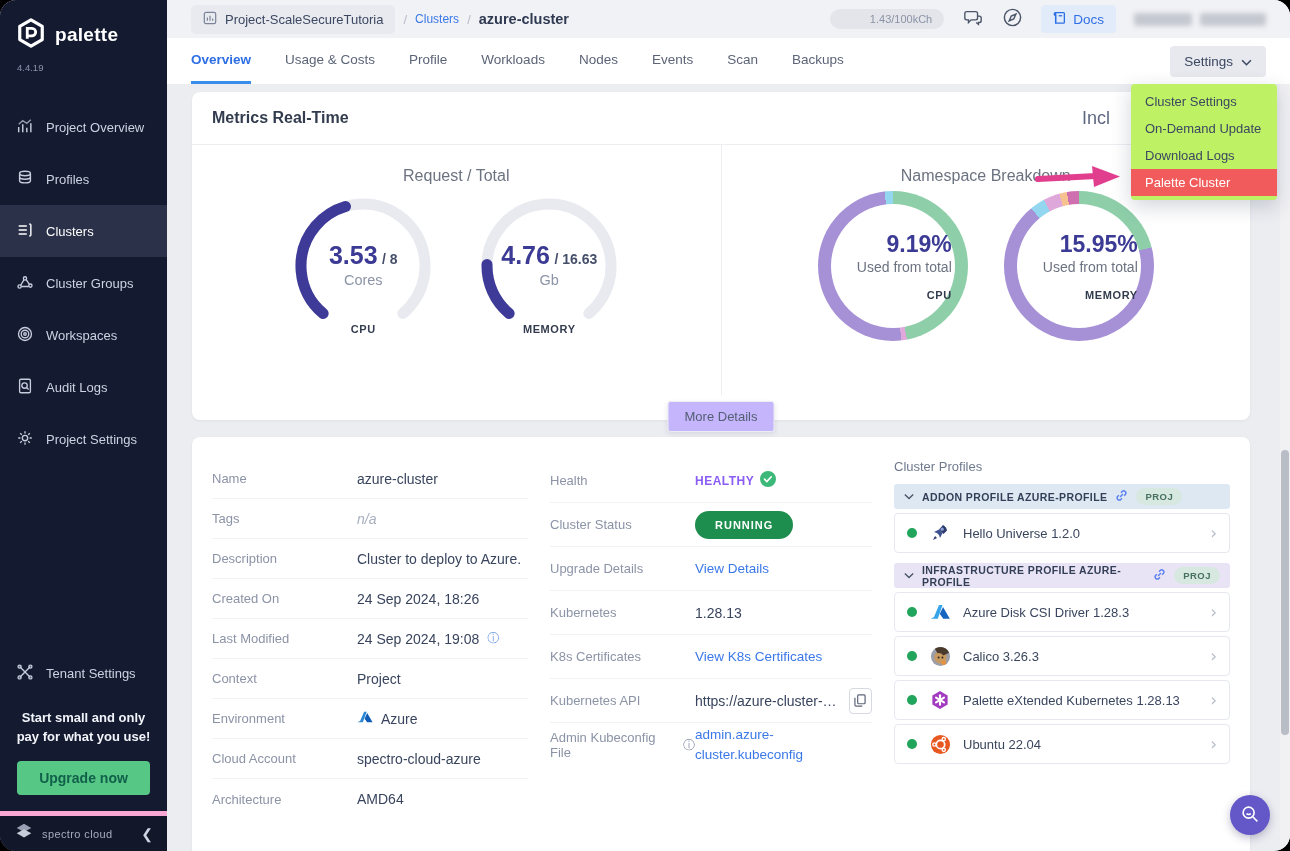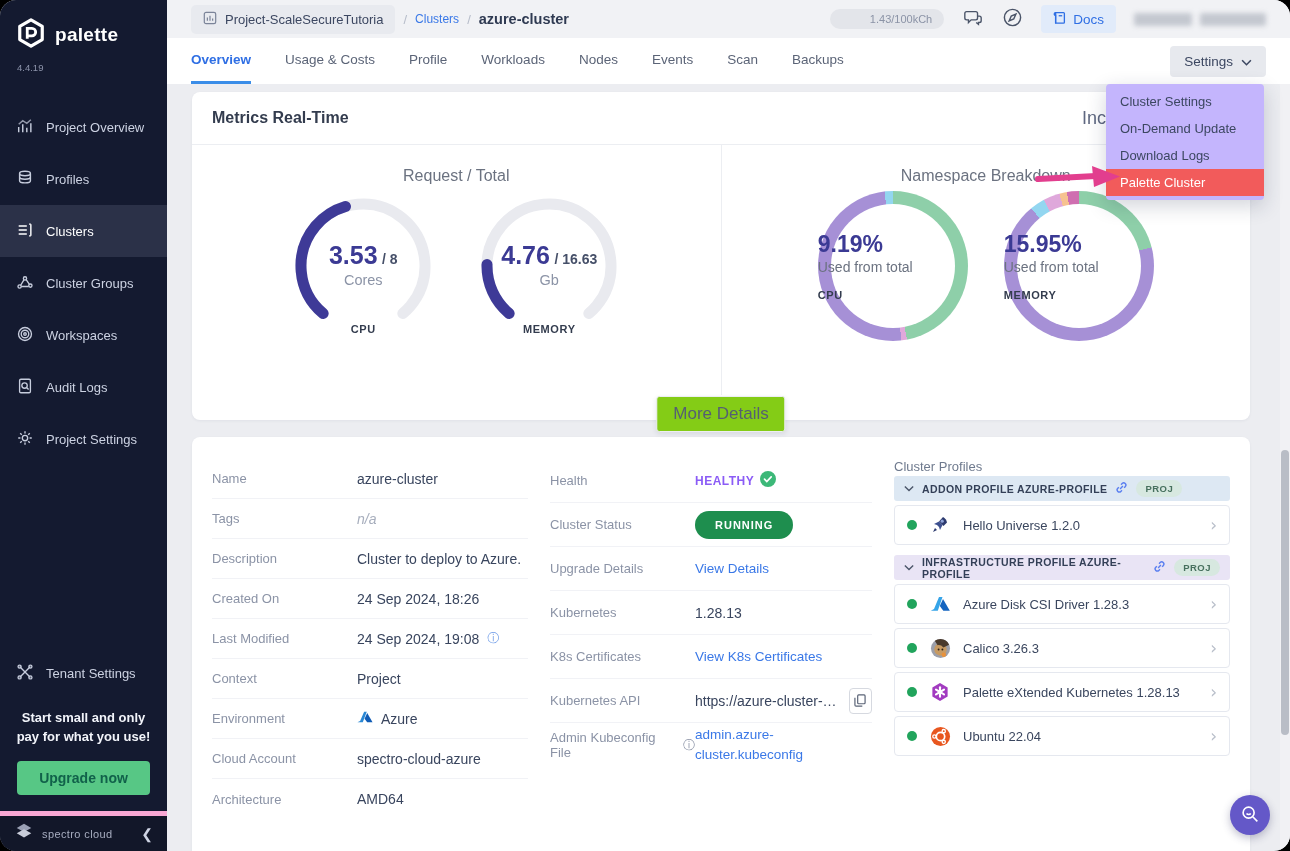--- a/index.html
+++ b/index.html
@@ -60,25 +60,25 @@
   .charts-row { display:flex; gap:36px; }
   .chartbox { position:relative; width:150px; height:150px; }
   .gauge-arc, .gauge-arc svg { position:absolute; inset:0; }
   .gauge-center { position:absolute; left:0; right:0; top:50px; text-align:center; }
   .g-value { font-size:25px; font-weight:700; color:#3b3a94; }
   .g-total { font-size:14px; font-weight:600; color:#454f68; }
   .g-unit { font-size:14.5px; color:#8b93a6; margin-top:2px; }
   .chart-label { position:absolute; left:0; right:0; bottom:6px; text-align:center; font-size:11px; font-weight:700; color:#333c4e; letter-spacing:.6px; }
   .donut { position:absolute; inset:0; border-radius:50%; }
   .donut-hole { position:absolute; left:13px; top:13px; width:124px; height:124px; border-radius:50%; background:#fff; }
-  .donut-center { position:absolute; left:0; right:0; top:40px; text-align:left; }
+  .donut-center { position:absolute; left:0; right:16px; top:40px; text-align:right; }
   .d-percent { font-size:23px; font-weight:700; color:#3b3a94; }
   .d-sub { font-size:14px; color:#6b7280; margin-top:1px; }
   .d-label { font-size:11px; font-weight:700; color:#333c4e; letter-spacing:.6px; margin-top:14px; }
-  .more-details { position:absolute; left:50%; bottom:-12px; transform:translateX(-50%); background:#84cc16; border:1px solid #edeef2; box-shadow:0 2px 5px rgba(40,50,80,.10); border-radius:3px; padding:7px 16px; font-size:17px; color:#555f73; cursor:pointer; font-family:inherit; }
+  .more-details { position:absolute; left:50%; bottom:-12px; transform:translateX(-50%); background:#c4b5fd; border:1px solid #edeef2; box-shadow:0 2px 5px rgba(40,50,80,.10); border-radius:3px; padding:7px 16px; font-size:13px; color:#555f73; cursor:pointer; font-family:inherit; }
 
   
   .details-card { margin-top:17px; height:430px; padding:22px 20px; display:flex; gap:22px; }
   .dcol { width:316px; flex:0 0 316px; }
   .dcol.mid { width:322px; flex:0 0 322px; }
   .drow { display:flex; align-items:center; min-height:40px; border-bottom:1px solid #f1f2f6; padding:2px 0; }
   .dcol.mid .drow { min-height:44px; }
   .drow:last-child { border-bottom:none; }
   .dlabel { flex:0 0 145px; font-size:13px; color:#8b93a6; display:flex; align-items:center; gap:5px; }
   .dvalue { font-size:14px; color:#39455e; display:flex; align-items:center; gap:8px; min-width:0; }
@@ -88,36 +88,36 @@
   .running-pill { background:#1e8e4e; color:#fff; font-size:11px; font-weight:700; letter-spacing:1px; border-radius:16px; padding:8px 20px; border:none; cursor:default; font-family:inherit; }
   .port-chip { background:#f1effa; color:#3f74e0; border-radius:3px; padding:2px 6px; font-size:13px; cursor:pointer; }
   .truncate { max-width:170px; overflow:hidden; text-overflow:ellipsis; white-space:nowrap; }
   .copy-btn { width:26px; height:26px; border:1px solid #d6d9e0; border-radius:4px; background:#fff; display:flex; align-items:center; justify-content:center; cursor:pointer; }
   .kubeconfig { max-width:140px; line-height:1.5; }
   .info-i { font-family:"DejaVu Sans",sans-serif; font-size:12px; color:#8b93a6; }
   .info-i.blue { color:#6f9ce8; }
 
   
   .profiles { flex:1; min-width:0; }
-  .profiles-title { font-size:13px; color:#6f7a8e; margin-bottom:2px; }
+  .profiles-title { font-size:13px; color:#6f7a8e; margin-bottom:10px; }
   .pgroup { margin-bottom:10px; }
   .pgroup-head { height:25px; display:flex; align-items:center; gap:8px; padding:0 10px; border-radius:3px; }
   .pgroup-head.addon { background:#dde8f3; }
   .pgroup-head.infra { background:#e9e4f5; }
   .pgroup-chevron { font-size:10px; color:#4a5468; }
   .pgroup-name { font-size:10.5px; font-weight:700; color:#333f57; letter-spacing:.4px; }
   .proj-badge { background:#d7e8e0; color:#47705e; font-size:9.5px; font-weight:700; padding:3px 9px; border-radius:9px; letter-spacing:.5px; }
   .prow { display:flex; align-items:center; gap:12px; height:40px; margin-top:4px; padding:0 12px; background:#fff; border:1px solid #e5e8ef; border-radius:4px; cursor:pointer; }
   .pdot { width:10px; height:10px; border-radius:50%; background:#21a45c; flex:0 0 10px; }
   .picon { width:22px; height:22px; flex:0 0 22px; display:flex; align-items:center; justify-content:center; }
   .pname { font-size:13px; color:#3a465e; flex:1; }
   .pchev { color:#b9bfca; font-size:17px; font-family:"DejaVu Sans",sans-serif; }
 
   
-  .settings-menu { position:absolute; top:84px; right:26px; width:158px; background:#c4b5fd; border-radius:4px; box-shadow:0 6px 20px rgba(30,40,70,.20); padding:4px 0; z-index:50; }
+  .settings-menu { position:absolute; top:84px; right:13px; width:146px; background:#bef264; border-radius:4px; box-shadow:0 6px 20px rgba(30,40,70,.20); padding:4px 0; z-index:50; }
   .menu-item { height:27px; display:flex; align-items:center; padding:0 14px; font-size:13px; color:#3c4761; cursor:pointer; }
   .menu-item.danger { background:#f25b5b; color:#fff; }
   .annotation-arrow { position:absolute; top:163px; right:168px; z-index:51; }
   .scrollbar { position:absolute; top:84px; right:0; bottom:0; width:10px; background:#f1f1f4; z-index:40; }
   .scroll-thumb { position:absolute; top:366px; left:1px; width:8px; height:285px; background:#b9bdc6; border-radius:4px; }
   .chat-fab { position:absolute; right:20px; bottom:16px; width:40px; height:40px; border-radius:50%; background:#6458c8; border:none; display:flex; align-items:center; justify-content:center; cursor:pointer; box-shadow:0 3px 8px rgba(40,40,90,.3); z-index:45; }
 </style>
 </head>
 <body>
 

